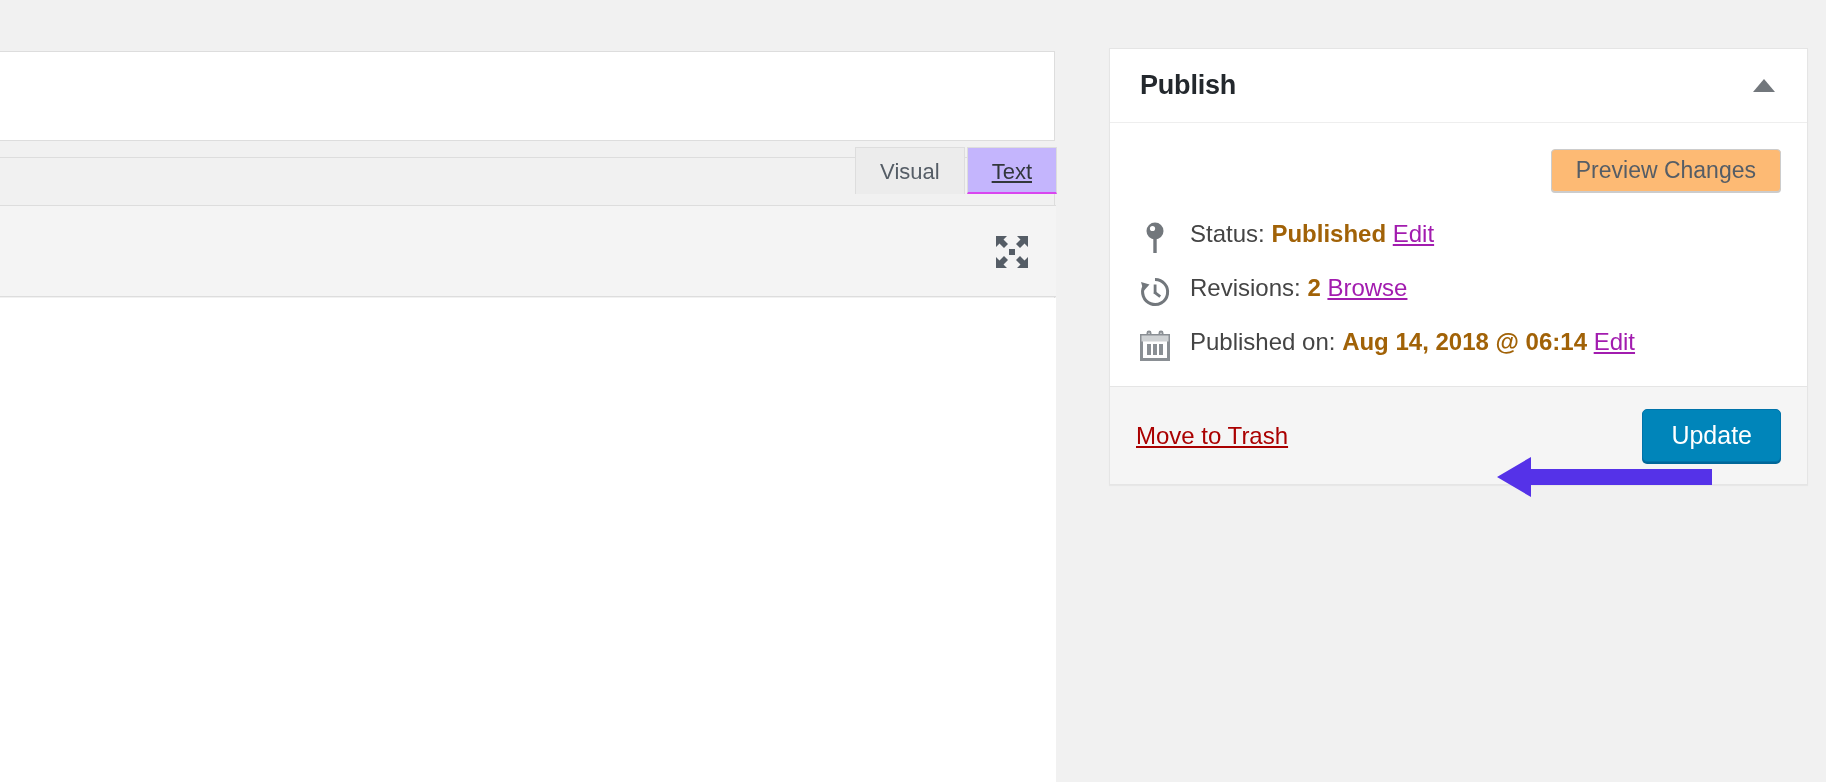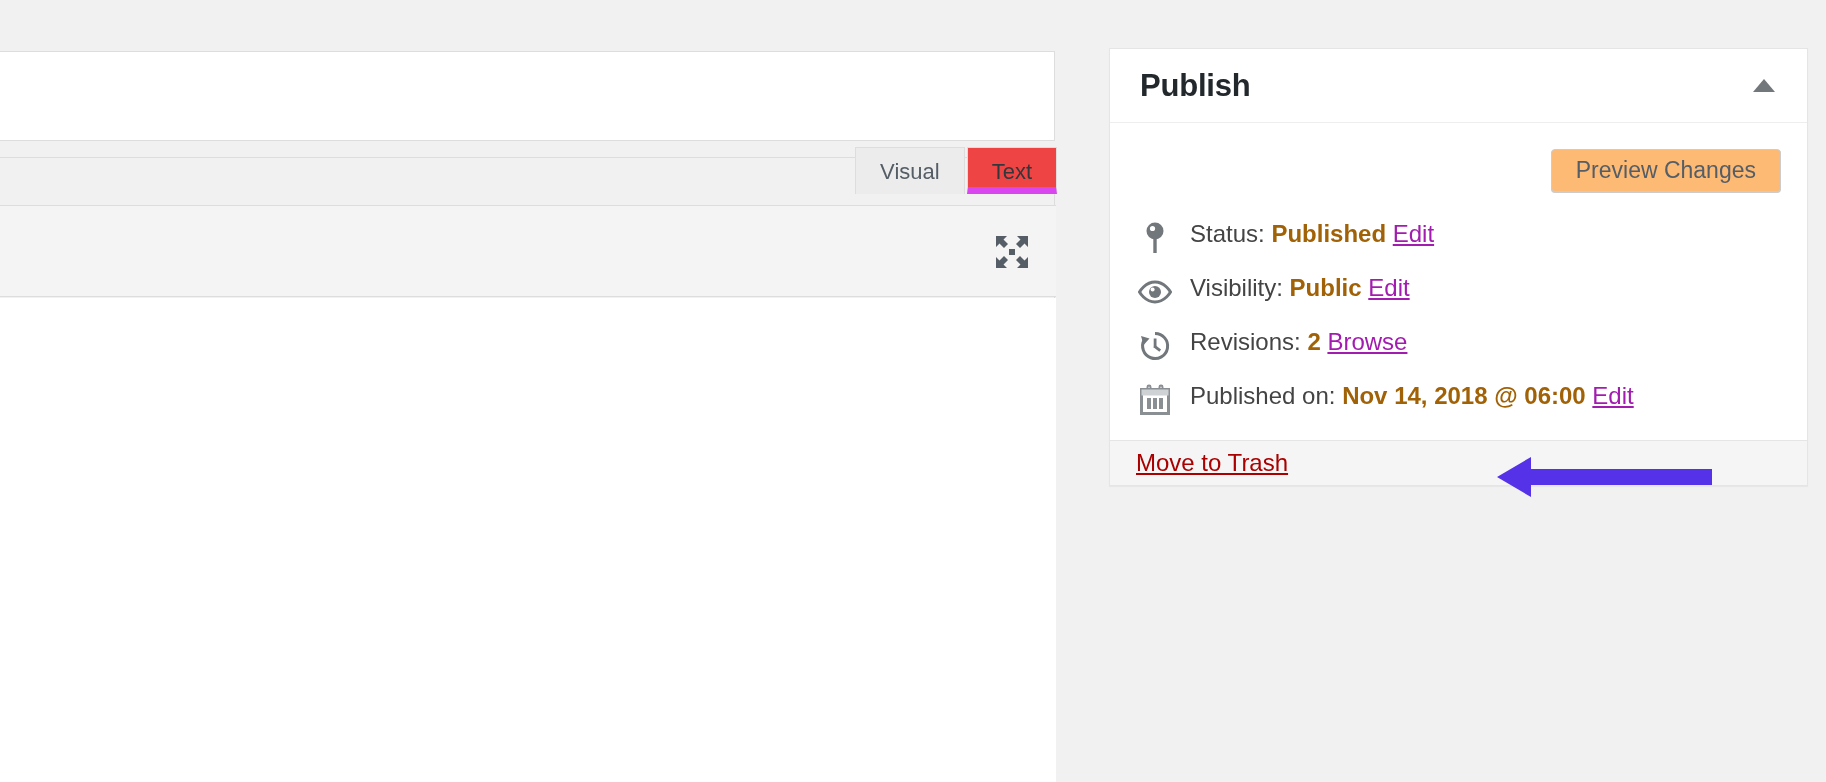--- a/index.html
+++ b/index.html
@@ -74,23 +74,24 @@
     color: #555d66;
     border: 1px solid #ddd;
     border-bottom: 0;
     background: #ececec;
     box-sizing: border-box;
     margin-left: 2px;
     cursor: pointer;
     user-select: none;
   }
   .editor-tab.active {
-    background: #ef4444;
-    border-bottom: 7px solid #d946ef;
+    background: #c4b5fd;
+    border-bottom: 2px solid #d946ef;
     color: #32373c;
+    text-decoration: underline;
   }
   #editor-toolbar {
     position: absolute;
     left: 1px;
     top: 205px;
     right: 1px;
     height: 92px;
     background: #f4f4f4;
     border-top: 1px solid #ddd;
     border-bottom: 1px solid #ddd;
@@ -127,21 +128,21 @@
   #publish-header {
     position: relative;
     height: 74px;
     border-bottom: 1px solid #eee;
     display: flex;
     align-items: center;
     padding: 0 30px;
     box-sizing: border-box;
   }
   #publish-title {
-    font-size: 31px;
+    font-size: 27px;
     font-weight: bold;
     color: #23282d;
     letter-spacing: -0.2px;
   }
   #publish-toggle {
     position: absolute;
     right: 26px;
     top: 50%;
     transform: translateY(-50%);
     width: 34px;
@@ -202,21 +203,21 @@
   .misc-text b { color: #a16207; font-weight: bold; }
   a.wp-link {
     color: #a21caf;
     text-decoration: underline;
     cursor: pointer;
   }
 
   #publish-footer {
     border-top: 1px solid #e5e5e5;
     background: #f5f5f5;
-    padding: 8px 26px;
+    padding: 22px 26px;
     display: flex;
     align-items: center;
     justify-content: space-between;
   }
   #trash-link {
     color: #a00;
     text-decoration: underline;
     font-size: 24px;
     cursor: pointer;
   }
@@ -304,34 +305,20 @@
             <rect x="11.3" y="16" width="3.4" height="15" fill="#72777c"></rect>
           </svg>
         </span>
         <span class="misc-text">
           <span>Status:</span>
           <b>Published</b>
           <a class="wp-link">Edit</a>
         </span>
       </div>
 
-      <div class="misc-row">
-        <span class="misc-icon">
-          <svg width="34" height="24" viewBox="0 0 34 24" aria-hidden="true">
-            <path d="M17 2 C7 2 1.5 12 1.5 12 C1.5 12 7 22 17 22 C27 22 32.5 12 32.5 12 C32.5 12 27 2 17 2 Z" fill="none" stroke="#72777c" stroke-width="3"></path>
-            <circle cx="17" cy="12" r="6" fill="#72777c"></circle>
-            <circle cx="14.6" cy="9.6" r="2" fill="#ffffff"></circle>
-          </svg>
-        </span>
-        <span class="misc-text">
-          <span>Visibility:</span>
-          <b>Public</b>
-          <a class="wp-link">Edit</a>
-        </span>
-      </div>
 
       <div class="misc-row">
         <span class="misc-icon">
           <svg width="32" height="32" viewBox="0 0 32 32" aria-hidden="true">
             <path d="M16 3.5 A12.5 12.5 0 1 1 5.4 9.6" fill="none" stroke="#72777c" stroke-width="3"></path>
             <path d="M2 6 L10.5 8.6 L4.6 15 Z" fill="#72777c"></path>
             <rect x="14.7" y="8.5" width="2.8" height="9" fill="#72777c"></rect>
             <rect x="15.2" y="15.2" width="7.5" height="2.8" fill="#72777c" transform="rotate(38 16 16.5)"></rect>
           </svg>
         </span>
@@ -349,29 +336,30 @@
             <rect x="20.5" y="1.5" width="3" height="7" rx="1.4" fill="none" stroke="#8a8f94" stroke-width="2"></rect>
             <rect x="2.5" y="5.5" width="27" height="24" fill="none" stroke="#8a8f94" stroke-width="3"></rect>
             <rect x="2.5" y="5.5" width="27" height="6" fill="#cfd2d4"></rect>
             <rect x="8" y="14" width="4" height="11" fill="#8a8f94"></rect>
             <rect x="14" y="14" width="4" height="11" fill="#8a8f94"></rect>
             <rect x="20" y="14" width="4" height="11" fill="#8a8f94"></rect>
           </svg>
         </span>
         <span class="misc-text">
           <span>Published on:</span>
-          <b>Nov 14, 2018 @ 06:00</b>
+          <b>Aug 14, 2018 @ 06:14</b>
           <a class="wp-link">Edit</a>
         </span>
       </div>
 
     </div>
 
     <div id="publish-footer">
       <a id="trash-link">Move to Trash</a>
+      <button id="update-btn">Update</button>
     </div>
   </div>
 
   <div id="annotation-arrow">
     <svg width="215" height="44" viewBox="0 0 215 44" aria-hidden="true">
       <path d="M0 22 L34 2 L34 14 L215 14 L215 30 L34 30 L34 42 Z" fill="#5532e8"></path>
     </svg>
   </div>
 
 </div>

